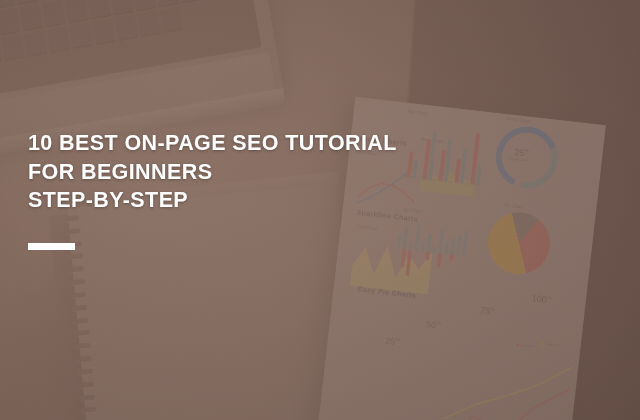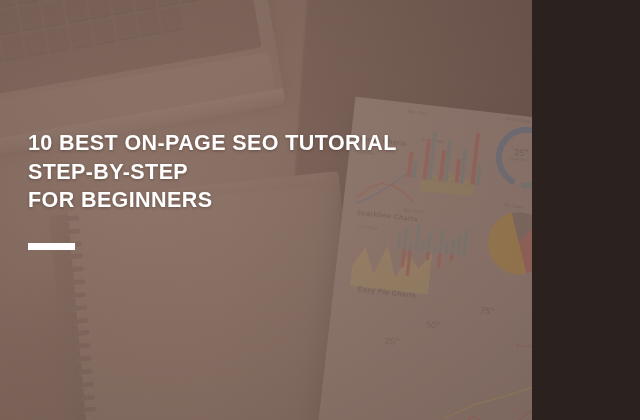--- a/index.html
+++ b/index.html
@@ -1,20 +1,20 @@
 <!DOCTYPE html>
 <html><head>
 <meta charset="utf-8">
 <style>
   html,body{margin:0;padding:0;background:#2b2220;}
   *{box-sizing:border-box;}
 
   #stage{
     position:relative;
-    width:532px;height:420px;
+    width:640px;height:420px;
     overflow:hidden;
     font-family:"Liberation Sans", sans-serif;
     background:#7e675e;
   }
 
   
   .photo{position:absolute;inset:0;overflow:hidden;}
 
   
   .desk{
@@ -393,19 +393,19 @@
       </div>
     </div>
   </div>
 
   <div class="overlay"></div>
   <div class="overlay2"></div>
 
   <div class="content">
     <h1 class="headline">
       <span>10 Best On-Page SEO Tutorial</span>
+      <span>For Beginners</span>
       <span>Step-by-Step</span>
-      <span>For Beginners</span>
     </h1>
     <div class="accent-bar"></div>
   </div>
 
 </div>
 
 </body></html>

